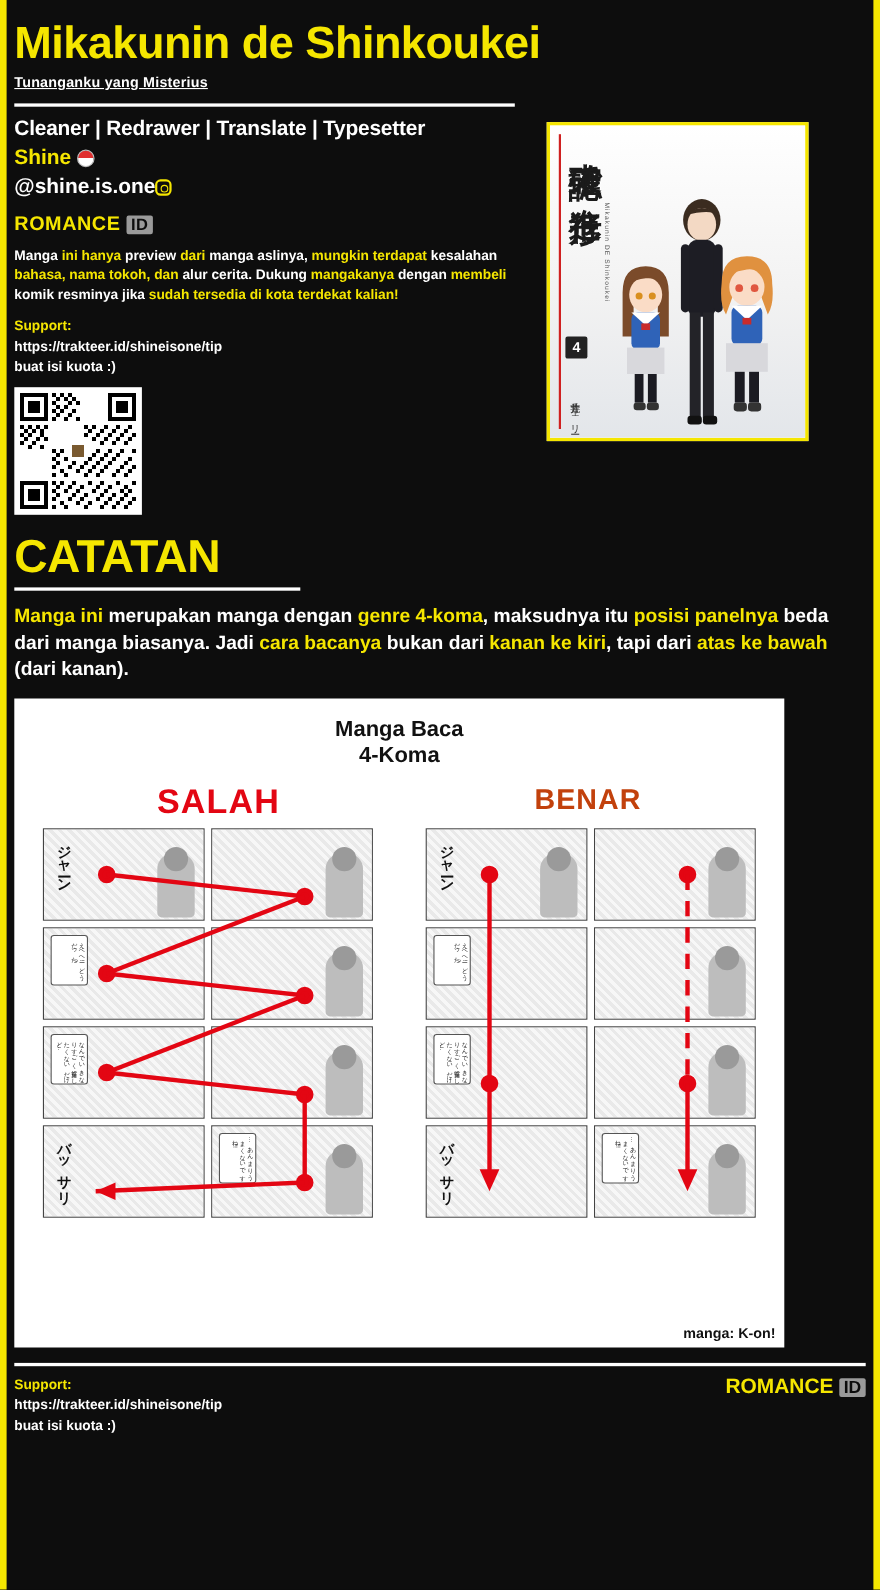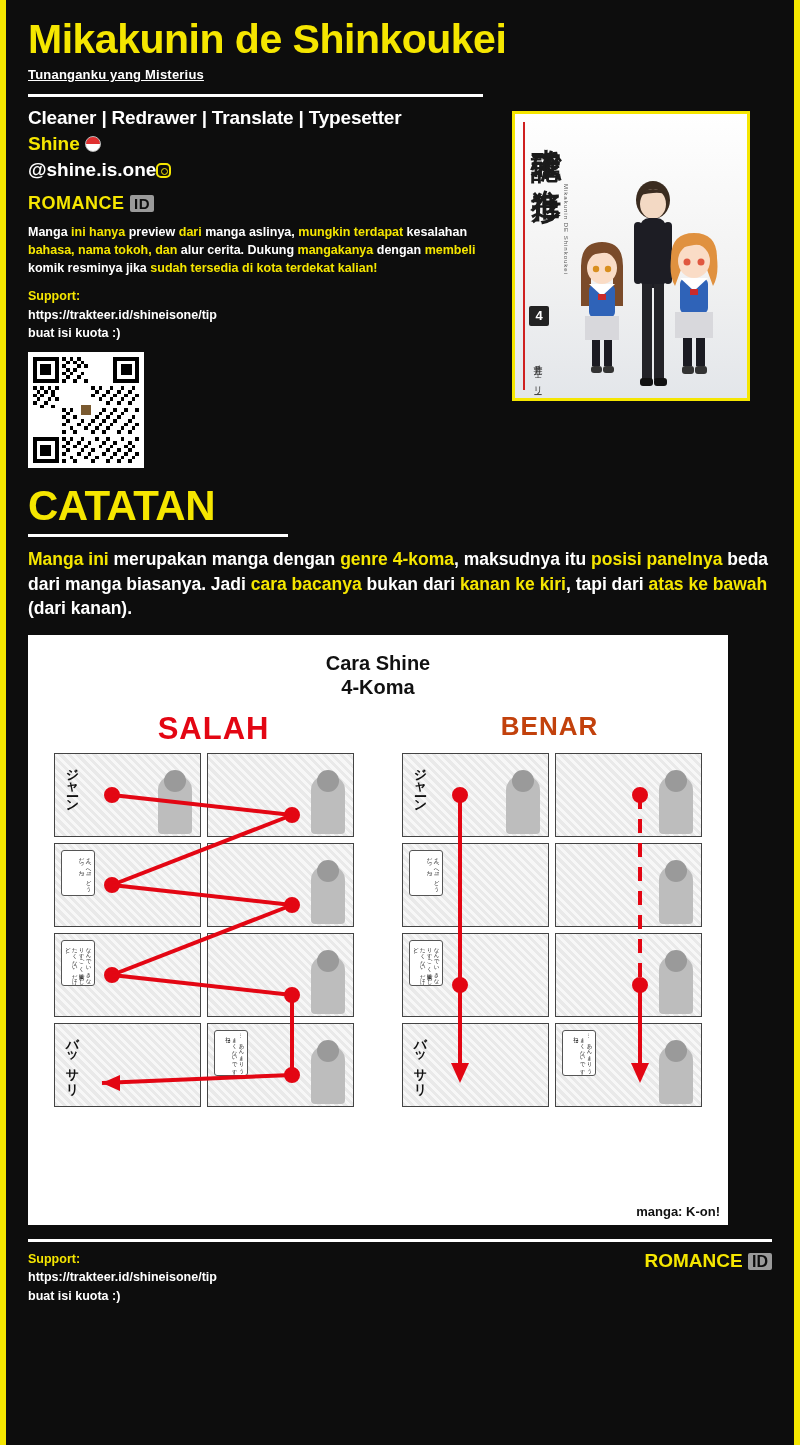--- a/index.html
+++ b/index.html
@@ -10,21 +10,21 @@
     font-family: "Liberation Sans", sans-serif;
     color: #ffffff;
     overflow: hidden;
   }
   .page {
     position: relative;
     width: 800px; height: 1445px;
     border-left: 6px solid #f5e600;
     border-right: 6px solid #f5e600;
     background: #0d0d0d;
-    padding: 0 22px;
+    padding: 0 7px;
   }
   
   .title {
     font-size: 41px;
     font-weight: bold;
     color: #f5e600;
     letter-spacing: -0.5px;
     padding-top: 18px;
     line-height: 1.05;
   }
@@ -481,21 +481,21 @@
       </svg>
     </div>
   </div>
 
   <div class="catatan">CATATAN</div>
   <div class="rule2"></div>
   <div class="note"><span class="y">Manga ini </span><span>merupakan manga dengan </span><span class="y">genre 4-koma</span><span>, maksudnya itu </span><span class="y">posisi panelnya </span><span>beda dari manga biasanya. Jadi </span><span class="y">cara bacanya </span><span>bukan dari </span><span class="y">kanan ke kiri</span><span>, tapi dari </span><span class="y">atas ke bawah </span><span>(dari kanan).</span></div>
 
   <div class="panel">
     <h2>
-      <span>Cara Shine</span><br>
+      <span>Manga Baca</span><br>
       <span>4-Koma</span>
     </h2>
 
     <div class="labels">
       <div class="salah">SALAH</div>
       <div class="benar">BENAR</div>
     </div>
 
     <div class="komaWrap">
 

